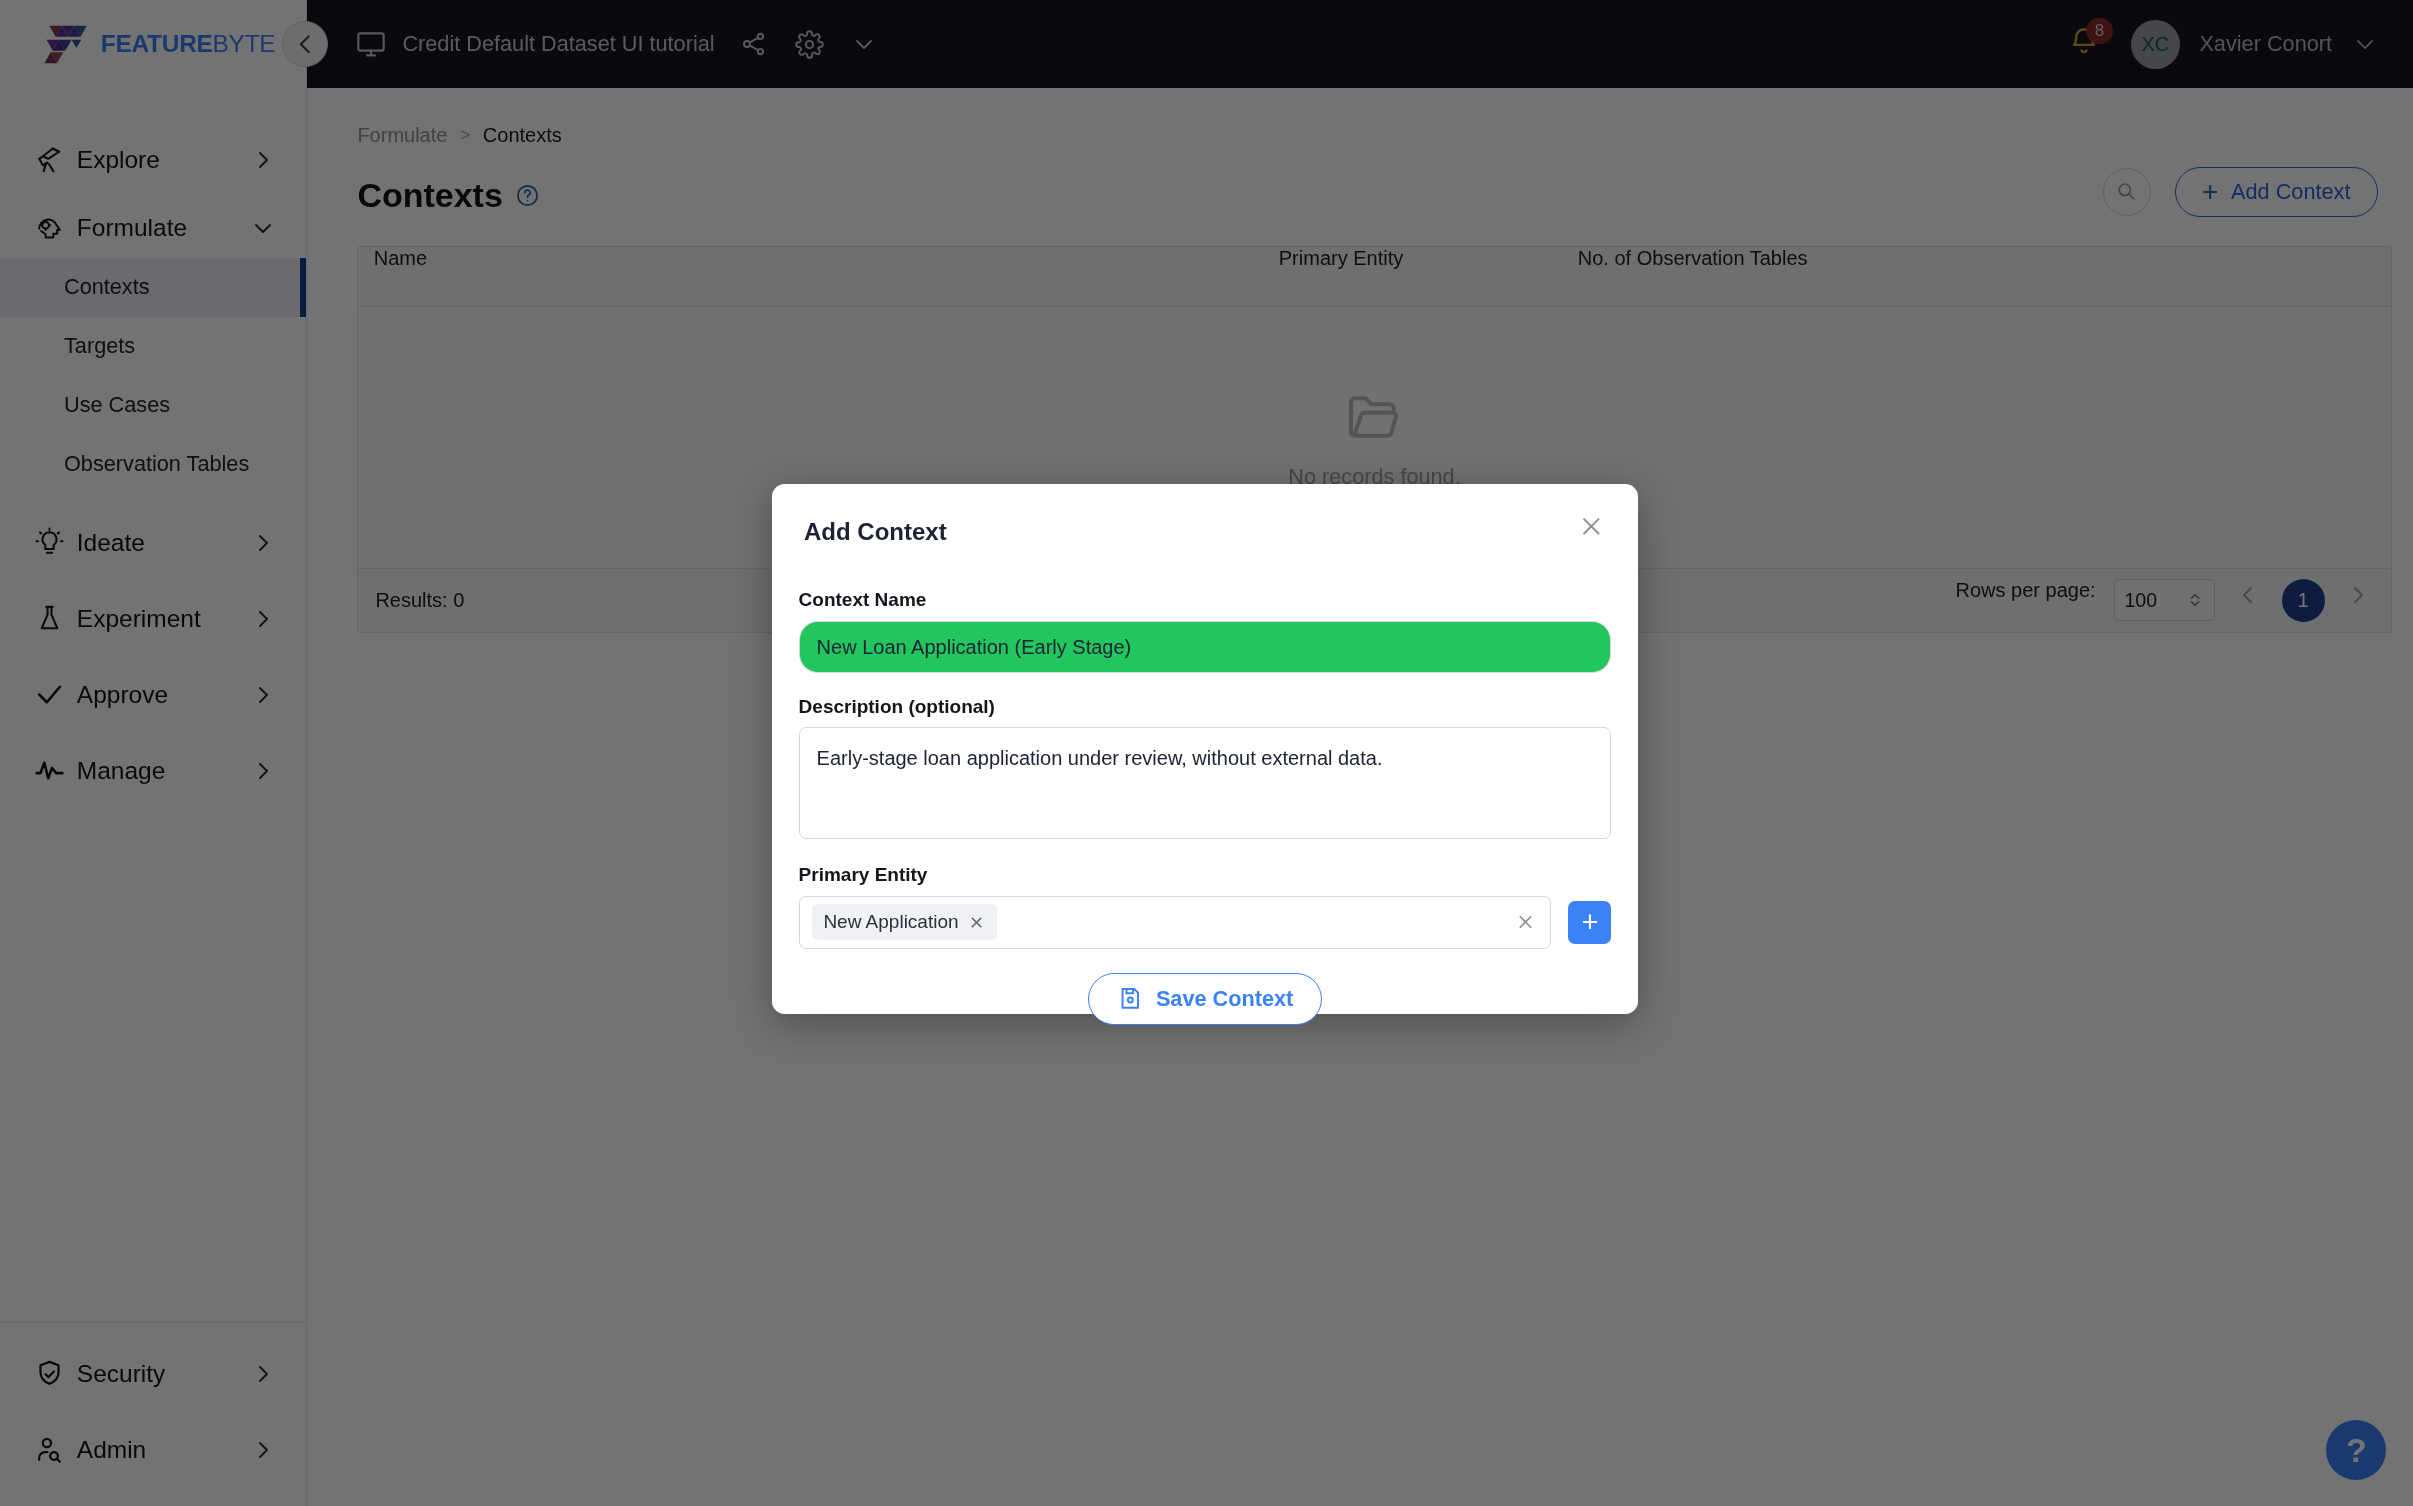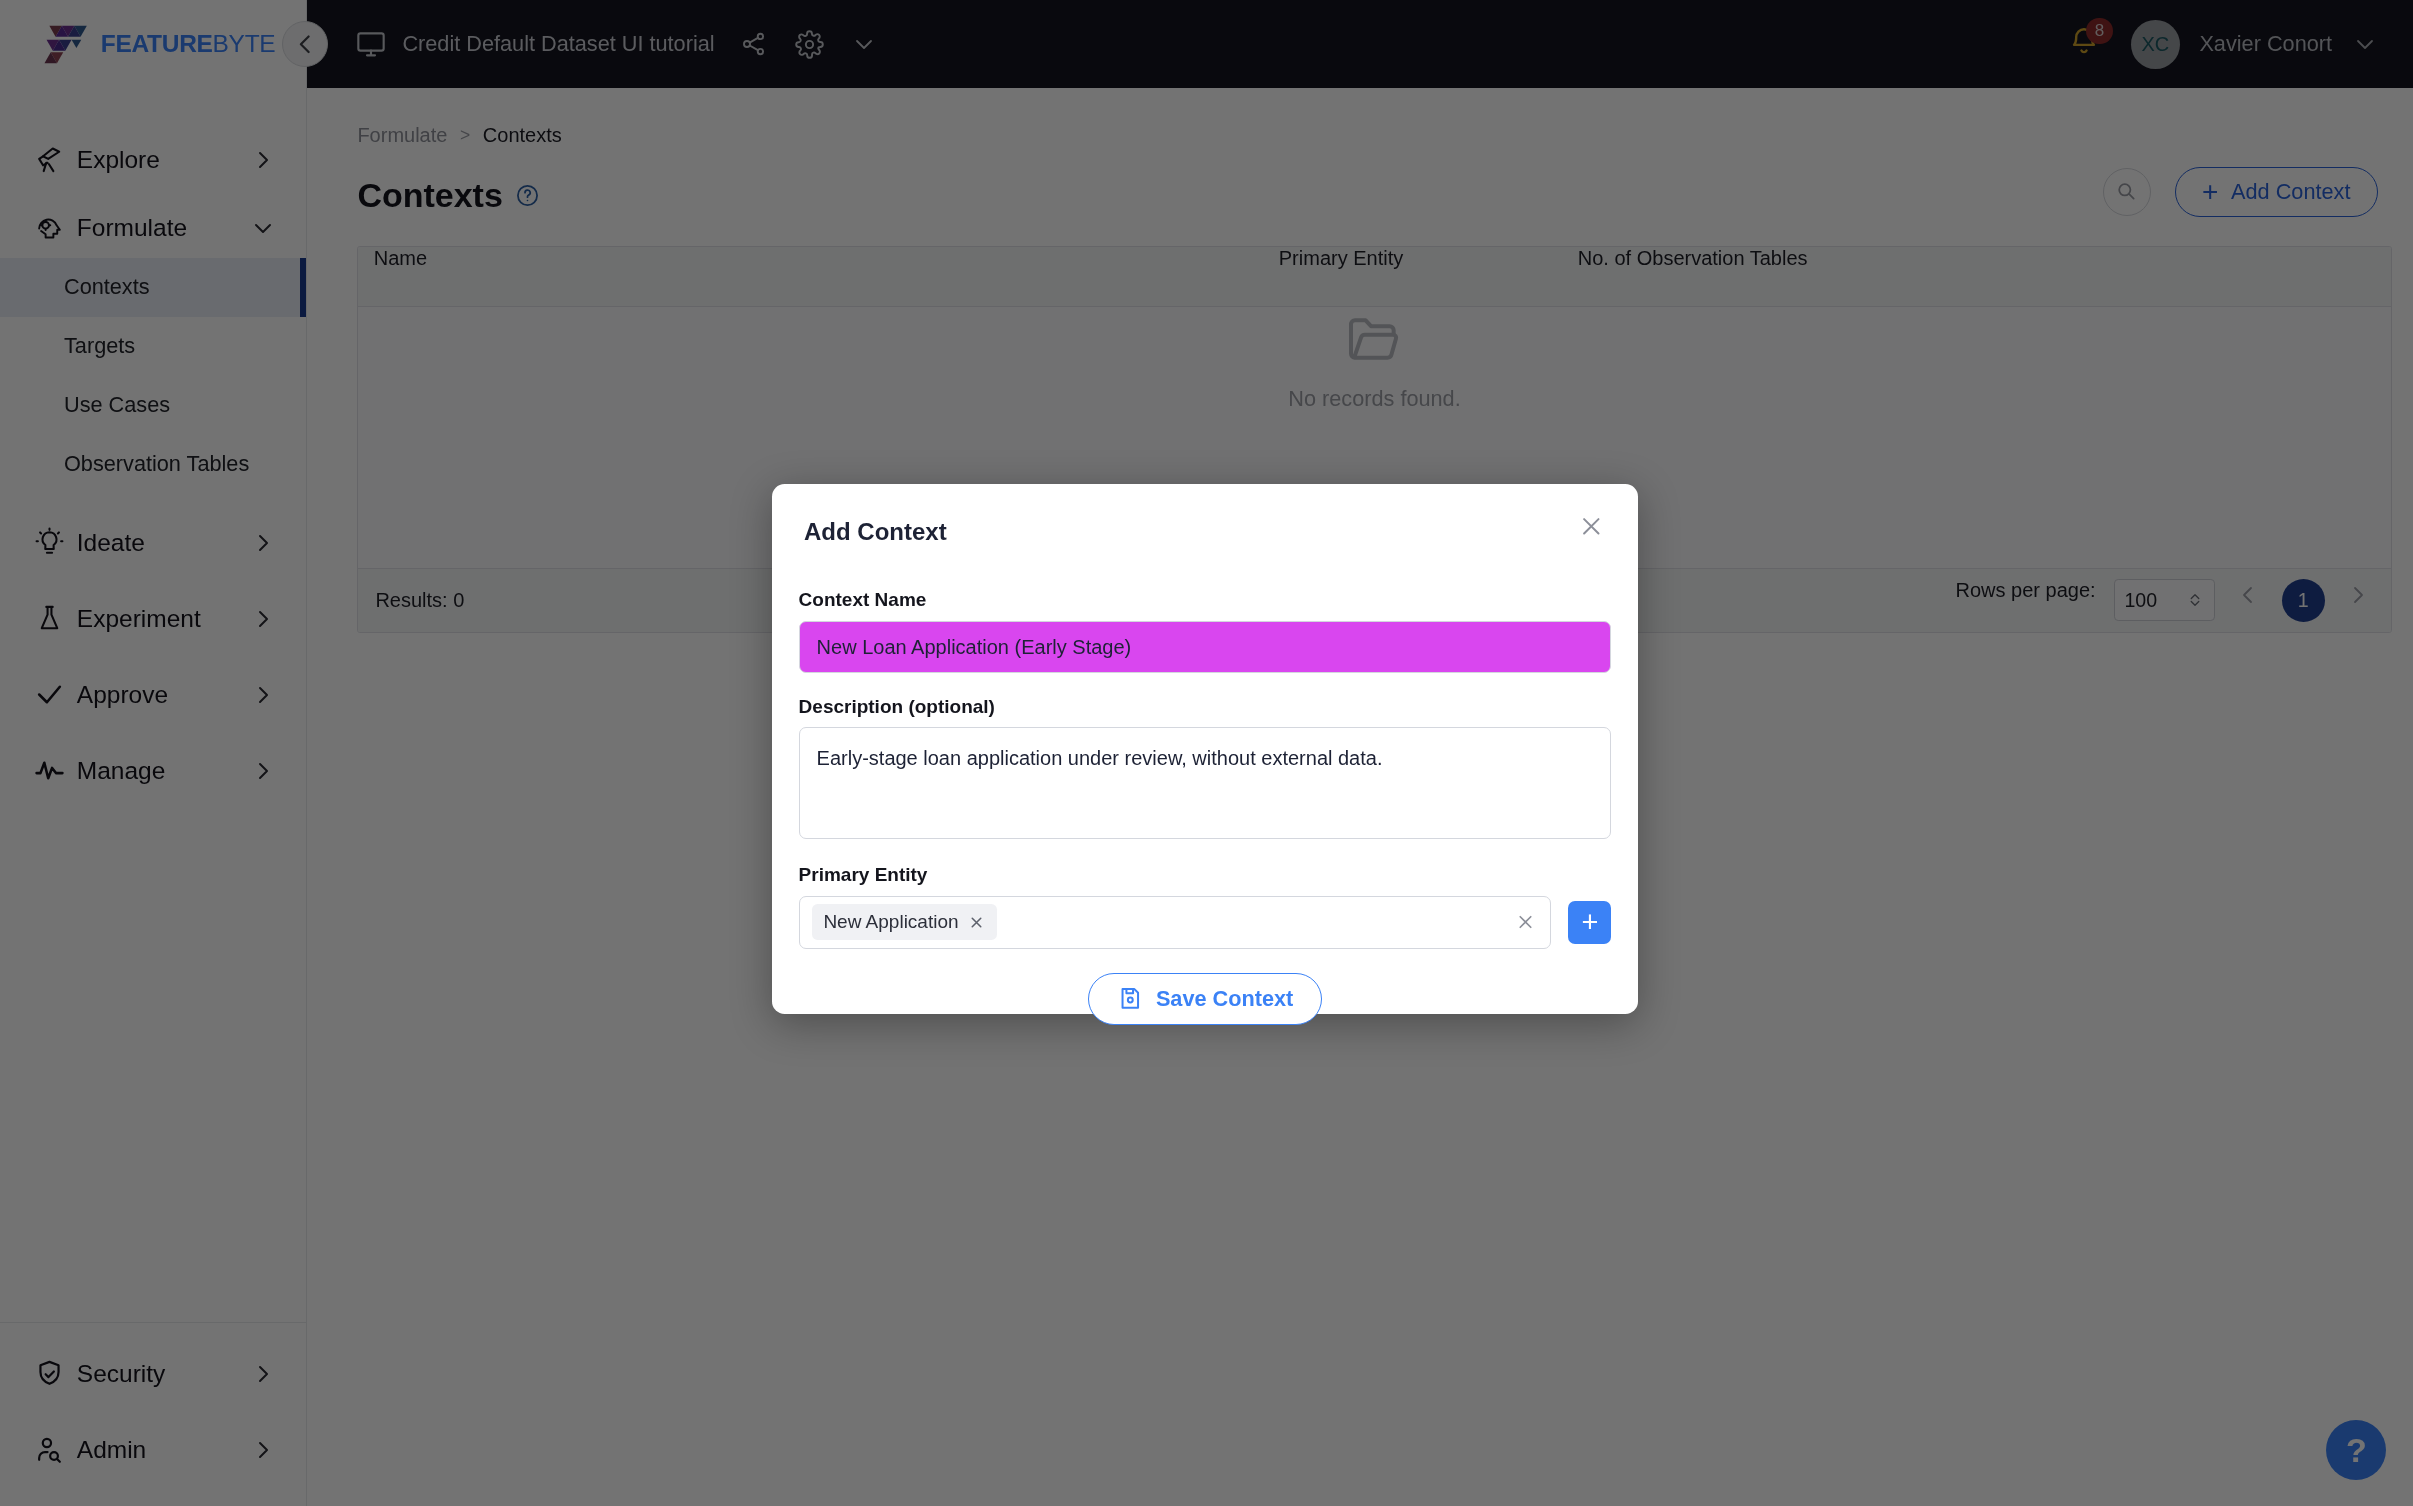--- a/index.html
+++ b/index.html
@@ -153,21 +153,21 @@
     display: flex; height: 60px; 
     background: #f4f5f7; border-bottom: 0.7px solid #dfe1e6;
     font-size: 20px; color: #1e1f27; font-weight: 400;
   }
   .th { padding-left: 15.4px; }
   .th-name { width: 905px; }
   .th-entity { width: 299px; }
   .th-obs { width: 419px; }
   .tbody {
     height: 261px; display: flex; flex-direction: column;
-    align-items: center; justify-content: flex-start;
+    align-items: center; justify-content: center;
     background: #fbfbfc; gap: 15.4px;
   }
   .empty-ico { width: 64px; height: 64px; color: #b8bac0; }
   .empty-text { font-size: 21.7px; color: #9b9da5; }
   .tfoot {
     display: flex; align-items: center; height: 64px;
     border-top: 0.7px solid #dfe1e6; background: #f4f5f7;
     padding: 0 17px; font-size: 20px; color: #1e1f27;
   }
   .results { flex: 0 0 auto; }
@@ -220,21 +220,21 @@
     display: flex; align-items: center; justify-content: center;
   }
   .m-divider { height: 0.7px; background: #e3e5ea; margin: 22.4px 26.6px 0 26.6px; }
   .m-body { padding: 21px 26.6px 0 26.6px; }
   .f-label {
     font-size: 19px; font-weight: 700; color: #14151d;
     margin-bottom: 9.8px;
   }
   .f-input {
     width: 100%; height: 52px; border: 0.7px solid #d4d7de;
-    border-radius: 7px; background: #d946ef;
+    border-radius: 19px; background: #22c55e;
     font-size: 20px; color: #1d2235; padding: 0 17px;
     font-family: "Liberation Sans", sans-serif; outline: none;
   }
   .f-block { margin-bottom: 22.4px; }
   .f-textarea {
     width: 100%; height: 112px; border: 0.7px solid #d4d7de;
     border-radius: 7px; background: #ffffff;
     font-size: 20px; color: #1d2235; padding: 15.4px 17px;
     font-family: "Liberation Sans", sans-serif;
     resize: none; outline: none; line-height: 1.4;

